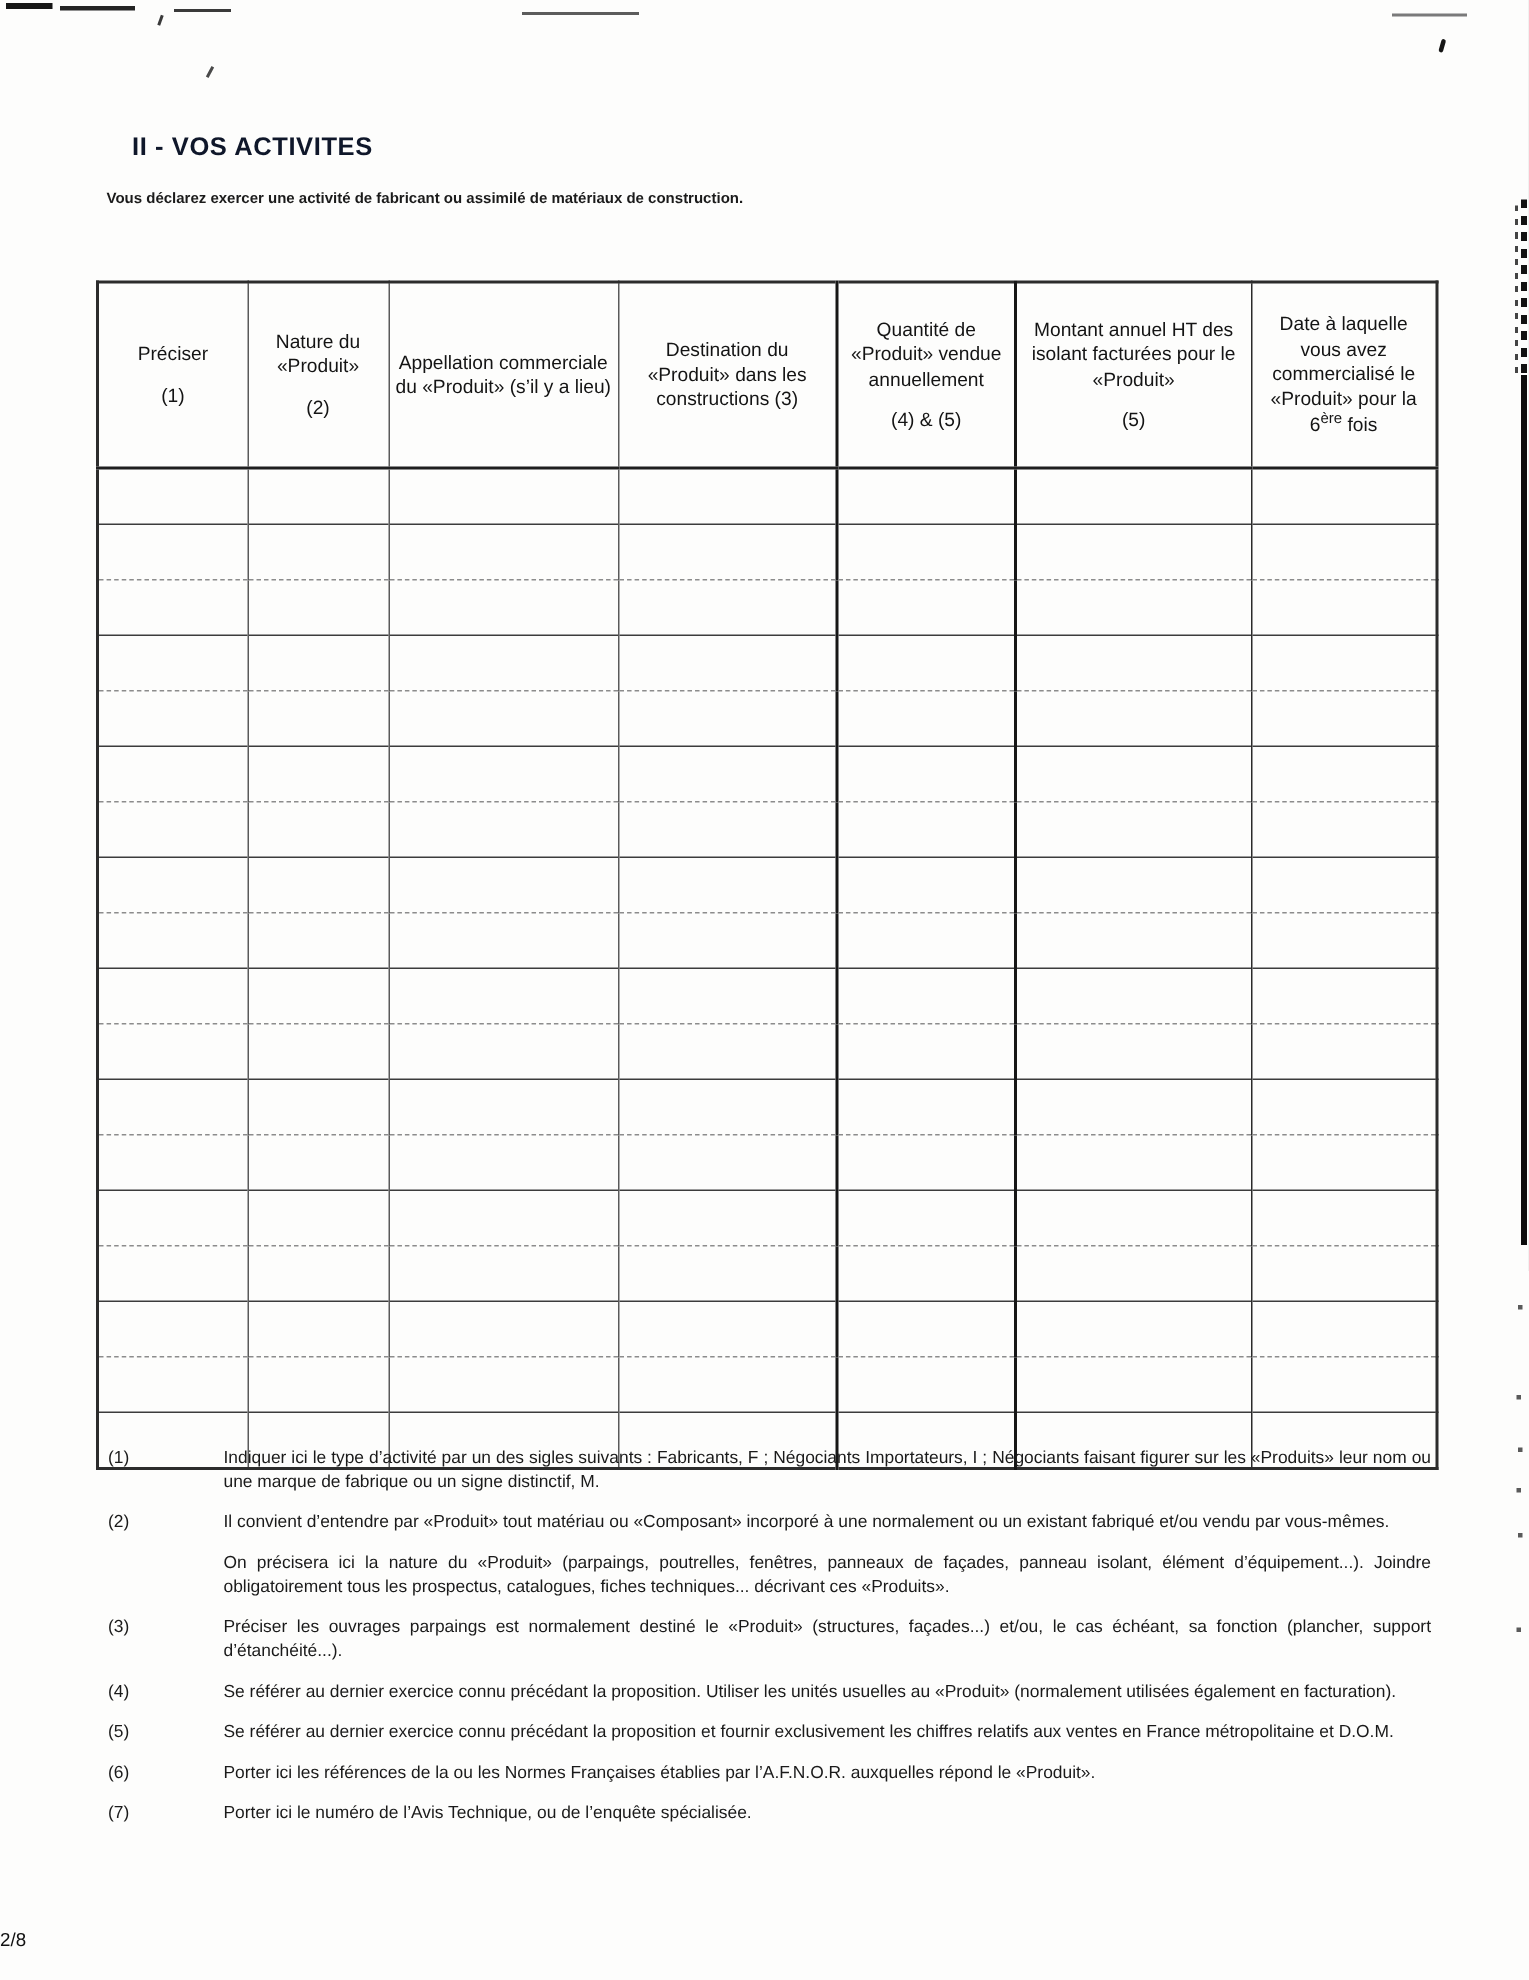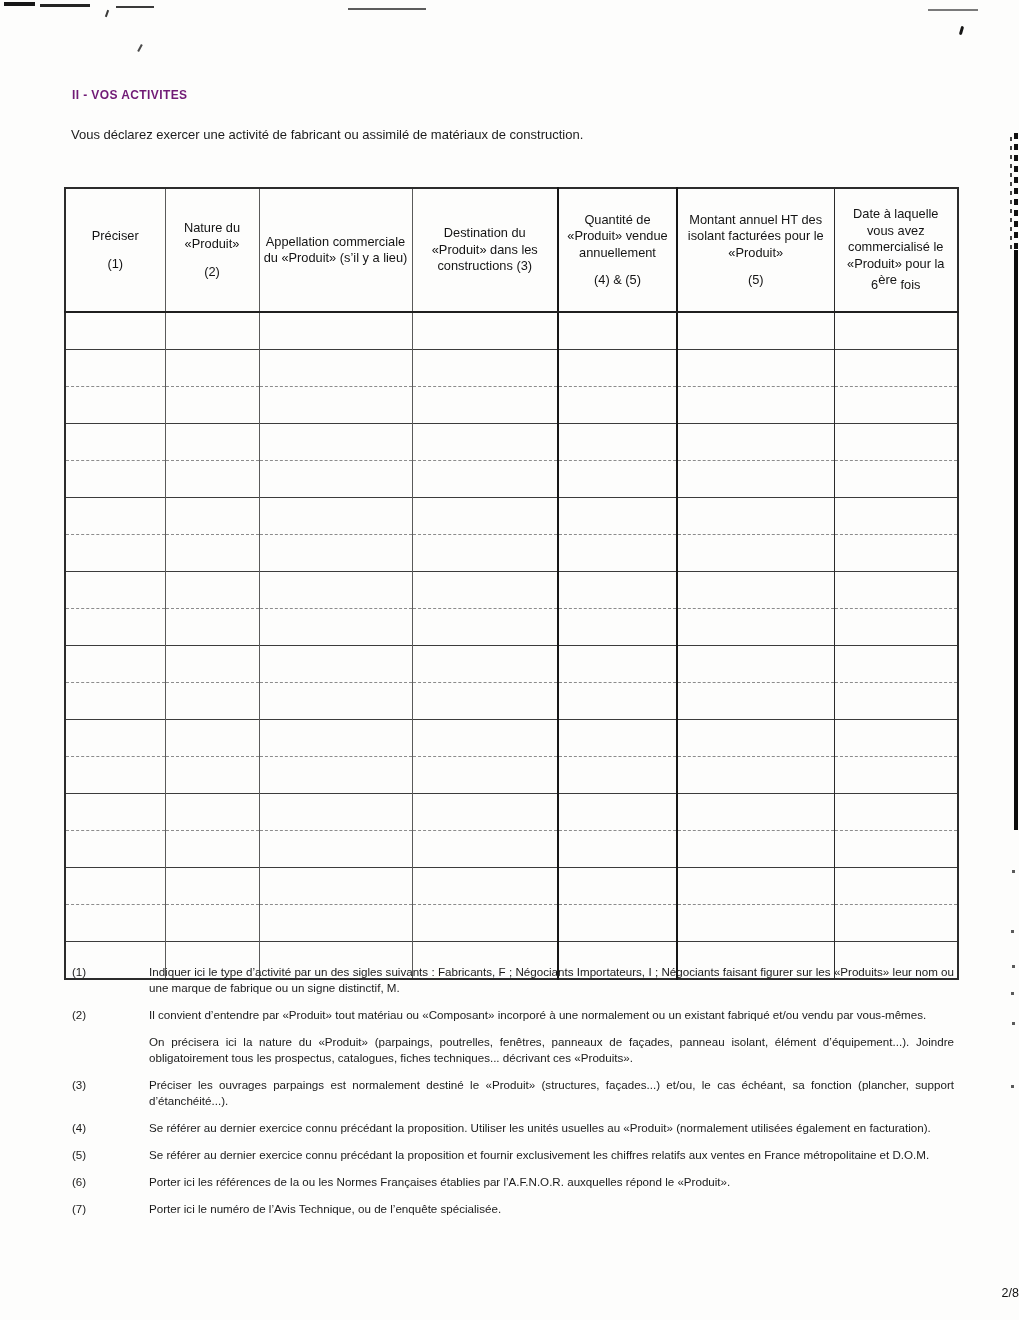--- a/index.html
+++ b/index.html
@@ -8,45 +8,45 @@
     width:1019px; height:1320px;
     background:#fdfdfc;
     font-family:"Liberation Sans", sans-serif;
     color:#1c1c1c;
     overflow:hidden;
     margin:0 auto;
   }
 
   
   .section-title {
-    position:absolute; left:72px; top:88px;
-    font-size:12px; font-weight:bold; letter-spacing:0.4px;
-    color:#701a75;
+    position:absolute; left:88px; top:88px;
+    font-size:17px; font-weight:bold; letter-spacing:0.4px;
+    color:#0f172a;
   }
   .intro {
     position:absolute; left:71px; top:125px; width:800px;
-    font-size:13px; line-height:1.55; color:#1b1b1b;
+    font-size:10px; line-height:1.55; color:#1b1b1b;font-weight:bold;
   }
 
   
   .form-table {
     position:absolute; left:64px; top:187px;
     width:893px; border-collapse:collapse; table-layout:fixed;
     border:2px solid #2c2c2c;
   }
   .form-table th {
     height:114px;
     font-size:12.8px; font-weight:normal; text-align:center;
     vertical-align:middle; padding:4px 4px; line-height:1.28;
     border-bottom:2px solid #1f1f1f;
     color:#141414;
   }
   .th-ref { margin-top:11px; }
   .th-ref:empty { display:none; }
-  sup { font-size:13px; }
+  sup { font-size:10px; }
 
   .form-table td { height:36px; padding:0; }
   .form-table th + th, .form-table td + td { border-left:1px solid #5a5a5a; }
   .form-table th:nth-child(5), .form-table td:nth-child(5),
   .form-table th:nth-child(6), .form-table td:nth-child(6) { border-left:2px solid #161616; }
   .form-table th:nth-child(7), .form-table td:nth-child(7) { border-left:1.5px solid #2a2a2a; }
   .form-table tbody tr { border-top:1px solid #3c3c3c; }
   .form-table tbody tr:nth-child(odd) { border-top:1px dashed #8c8c8c; }
   .form-table tbody tr:first-child { border-top:none; }
 
@@ -58,21 +58,21 @@
   }
   .fn { display:flex; }
   .fn-ref { width:37px; flex:none; }
   .fn-text { flex:1; text-align:justify;margin-left:40px; }
   .fn-text p { margin:0; }
   .fn-text p + p { margin-top:11px; }
 
   
   .page-number {
     position:absolute; left:0; top:1286px; width:100%;
-    text-align:right; font-size:12.5px; color:#111;
+    text-align:left; font-size:12.5px; color:#111;
   }
 
   
   .art { position:absolute; background:#161616; }
   .a-bar1 { left:4px;   top:2px;  width:31px; height:4px; }
   .a-bar2 { left:40px;  top:4px;  width:50px; height:3px; background:#242424; }
   .a-bar3 { left:116px; top:6px;  width:38px; height:2px; background:#3a3a3a; }
   .a-bar4 { left:348px; top:8px;  width:78px; height:2px; background:#5c5c5c; }
   .a-bar5 { left:928px; top:9px;  width:50px; height:2px; background:#7a7a7a; }
   .a-tick1 { left:106px; top:10px; width:2px; height:7px; transform:rotate(20deg); background:#3a3a3a; }

